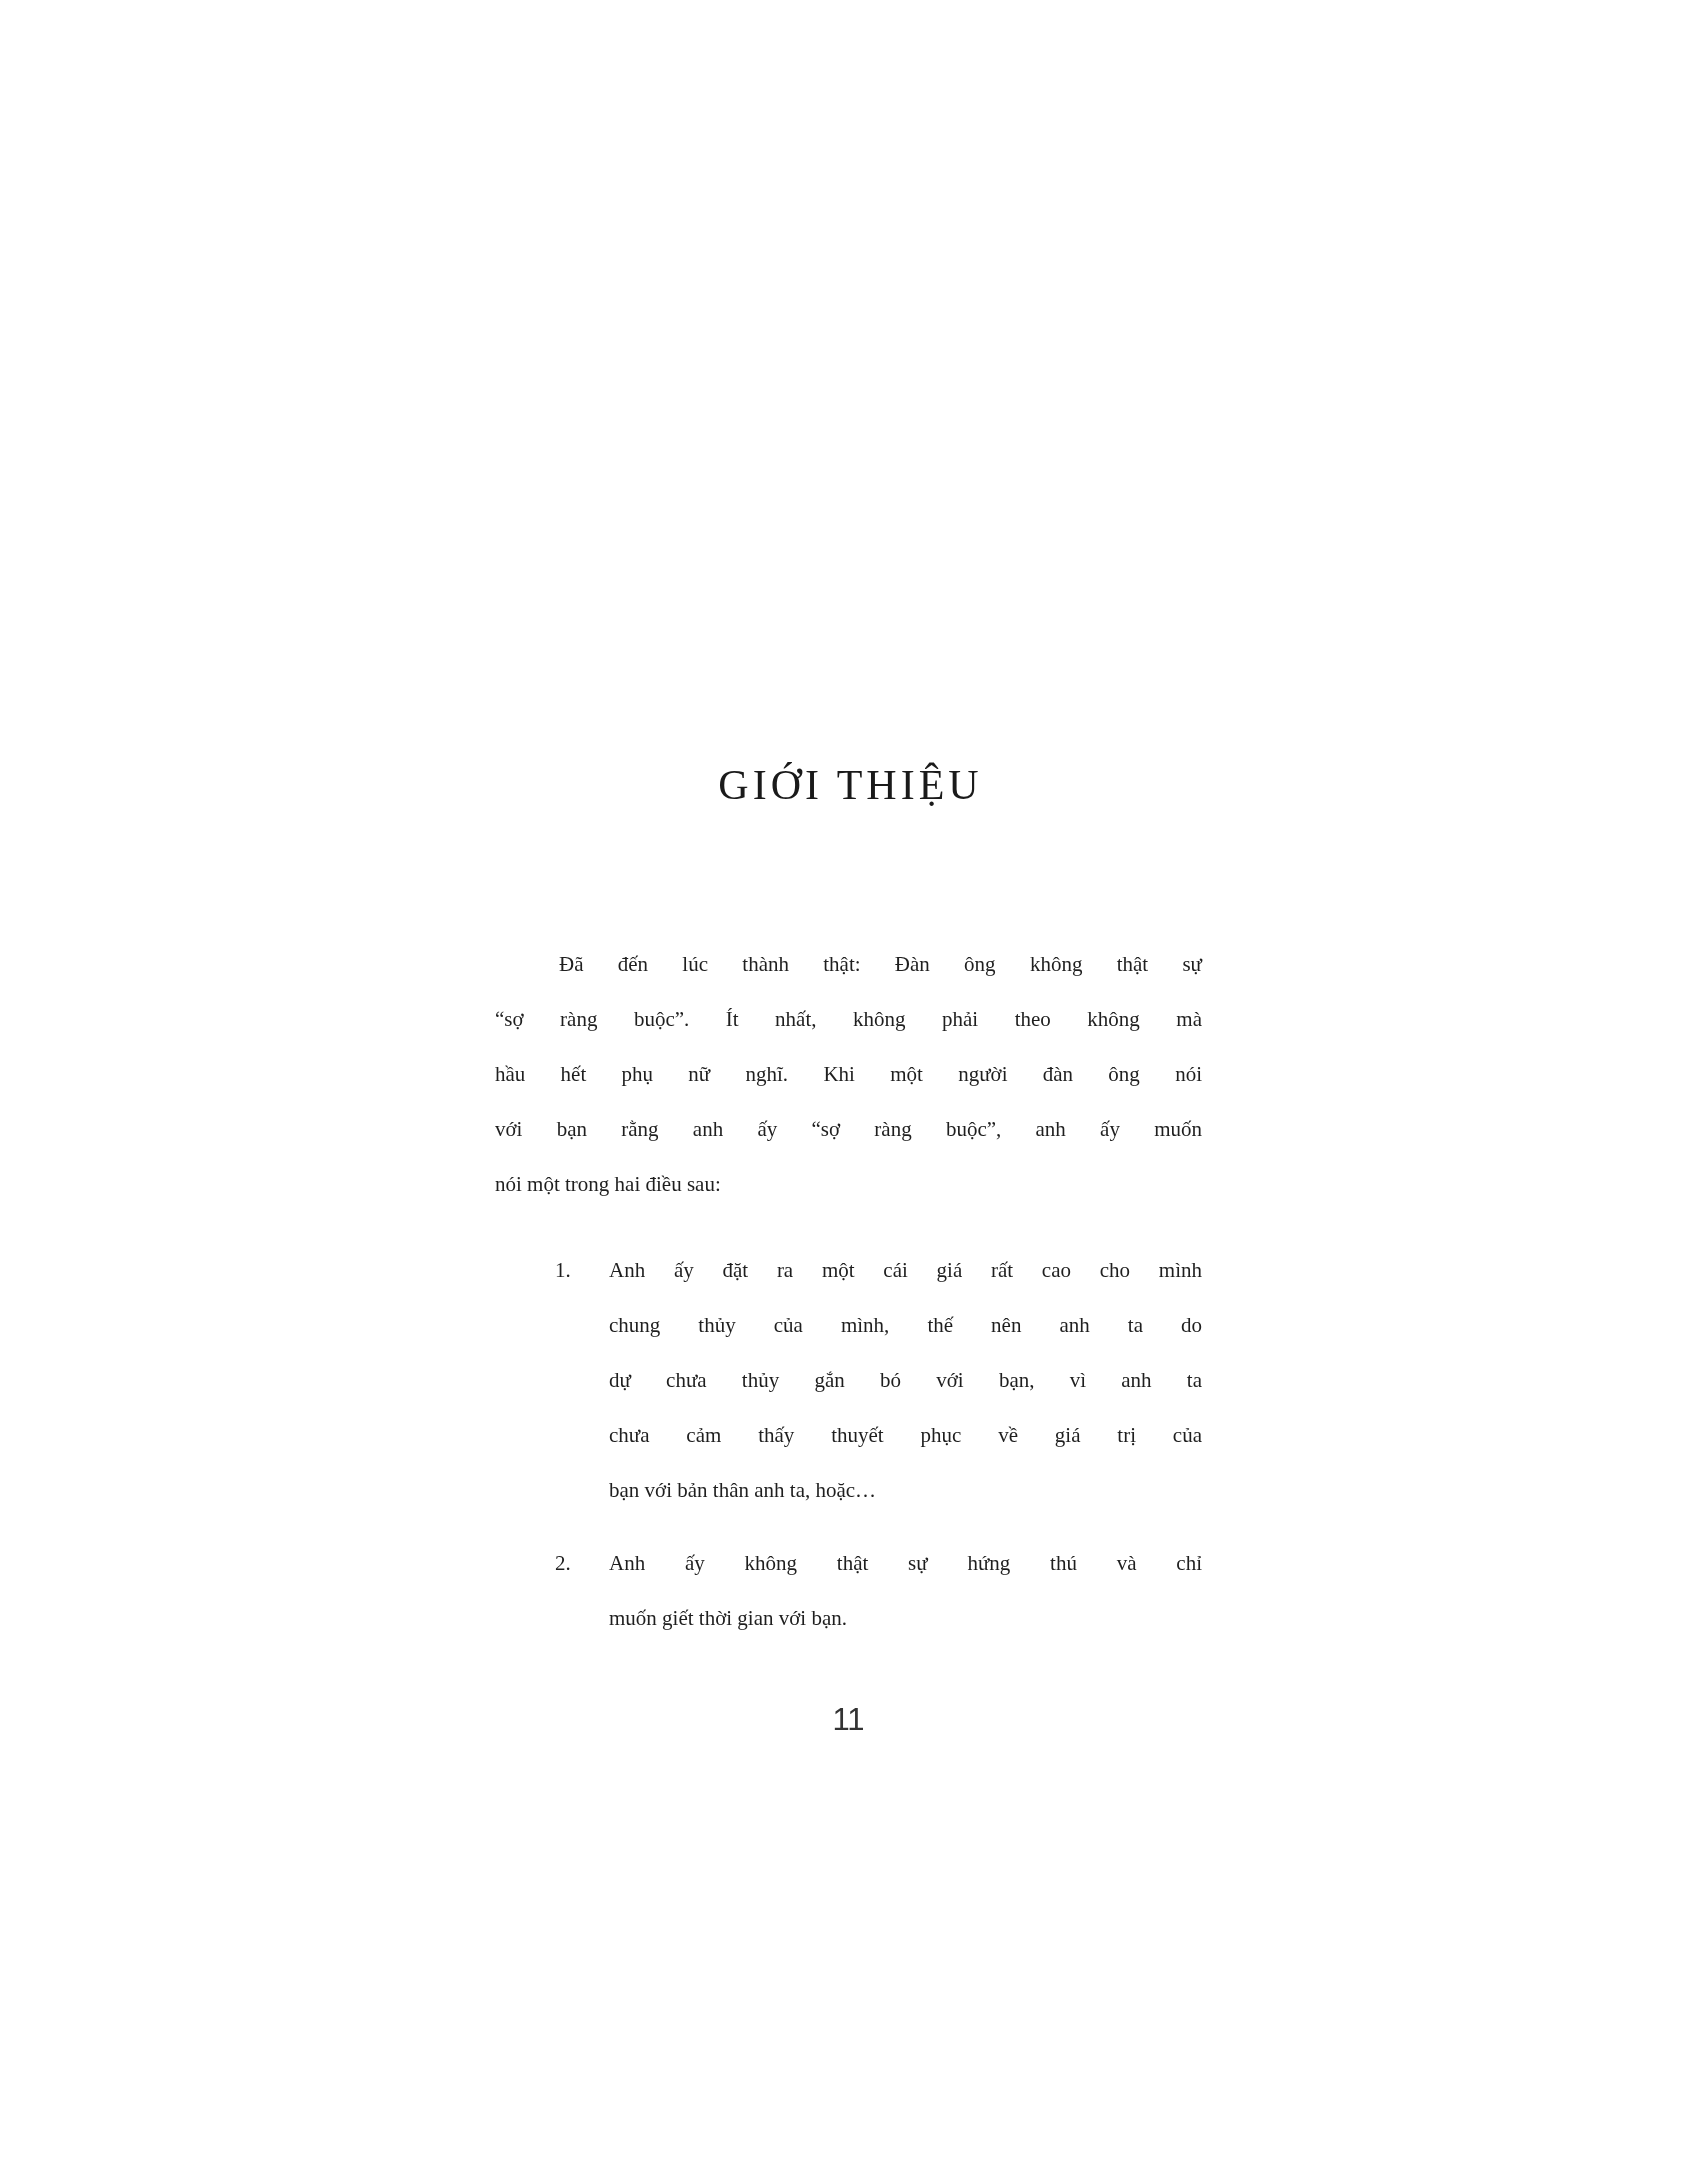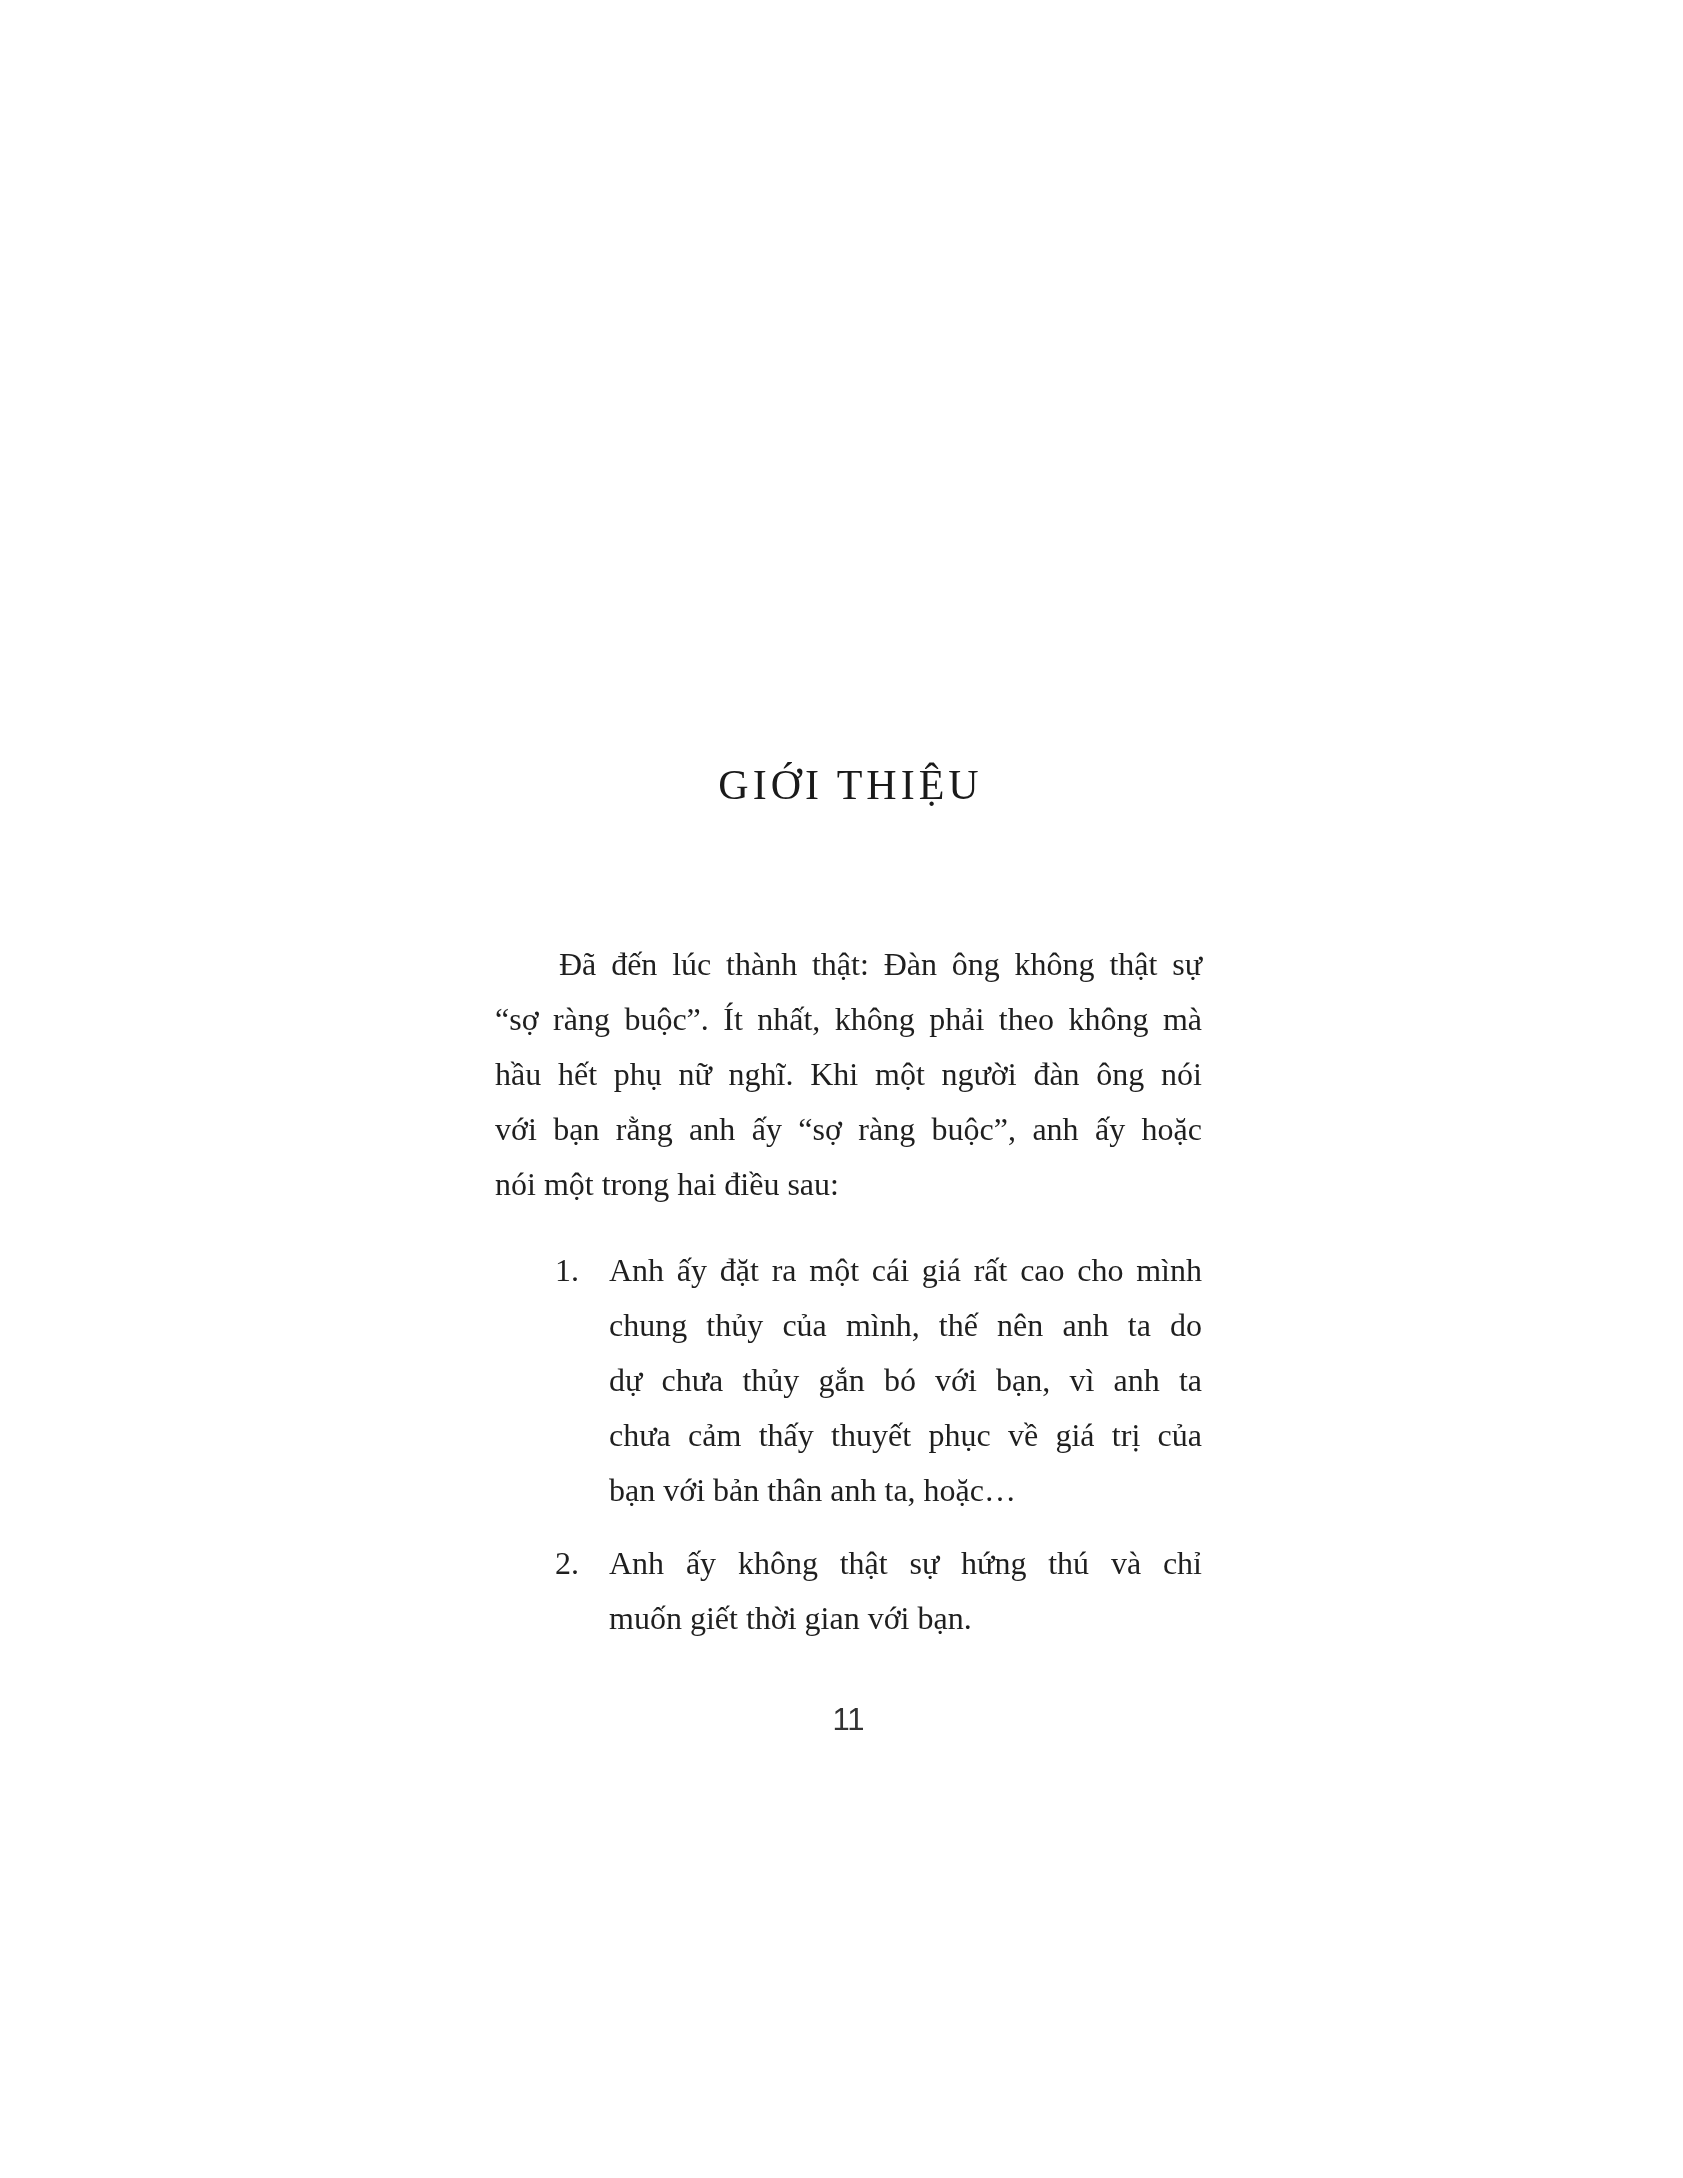--- a/index.html
+++ b/index.html
@@ -19,21 +19,21 @@
     top: 761px;
     width: 707px;
     text-align: center;
     font-weight: normal;
     font-size: 42px;
     line-height: 1.15;
     letter-spacing: 4px;
     text-indent: 4px;
     color: #1a1a1a;
   }
-  .bodytext { font-size: 32px; line-height: 55px; }
+  .bodytext { font-size: 21px; line-height: 55px; }
   .para {
     position: absolute;
     left: 495px;
     top: 937px;
     width: 707px;
   }
   .line { white-space: nowrap; }
   .line.just {
     text-align: justify;
     text-align-last: justify;
@@ -68,21 +68,21 @@
 <body>
 
 <div class="page" style="background: rgb(255, 255, 255); color: rgb(31, 31, 31);">
 
   <h1 class="title">GIỚI THIỆU</h1>
 
   <div class="para bodytext">
       <div class="line just indent">Đã đến lúc thành thật: Đàn ông không thật sự</div>
       <div class="line just">“sợ ràng buộc”. Ít nhất, không phải theo không mà</div>
       <div class="line just">hầu hết phụ nữ nghĩ. Khi một người đàn ông nói</div>
-      <div class="line just">với bạn rằng anh ấy “sợ ràng buộc”, anh ấy hoặc</div>
+      <div class="line just">với bạn rằng anh ấy “sợ ràng buộc”, anh ấy muốn</div>
       <div class="line">nói một trong hai điều sau:</div>
     </div>
 
   <div class="list-item item1 bodytext">
     <span class="num">1.</span>
     <div class="item-lines">
         <div class="line just">Anh ấy đặt ra một cái giá rất cao cho mình</div>
         <div class="line just">chung thủy của mình, thế nên anh ta do</div>
         <div class="line just">dự chưa thủy gắn bó với bạn, vì anh ta</div>
         <div class="line just">chưa cảm thấy thuyết phục về giá trị của</div>

